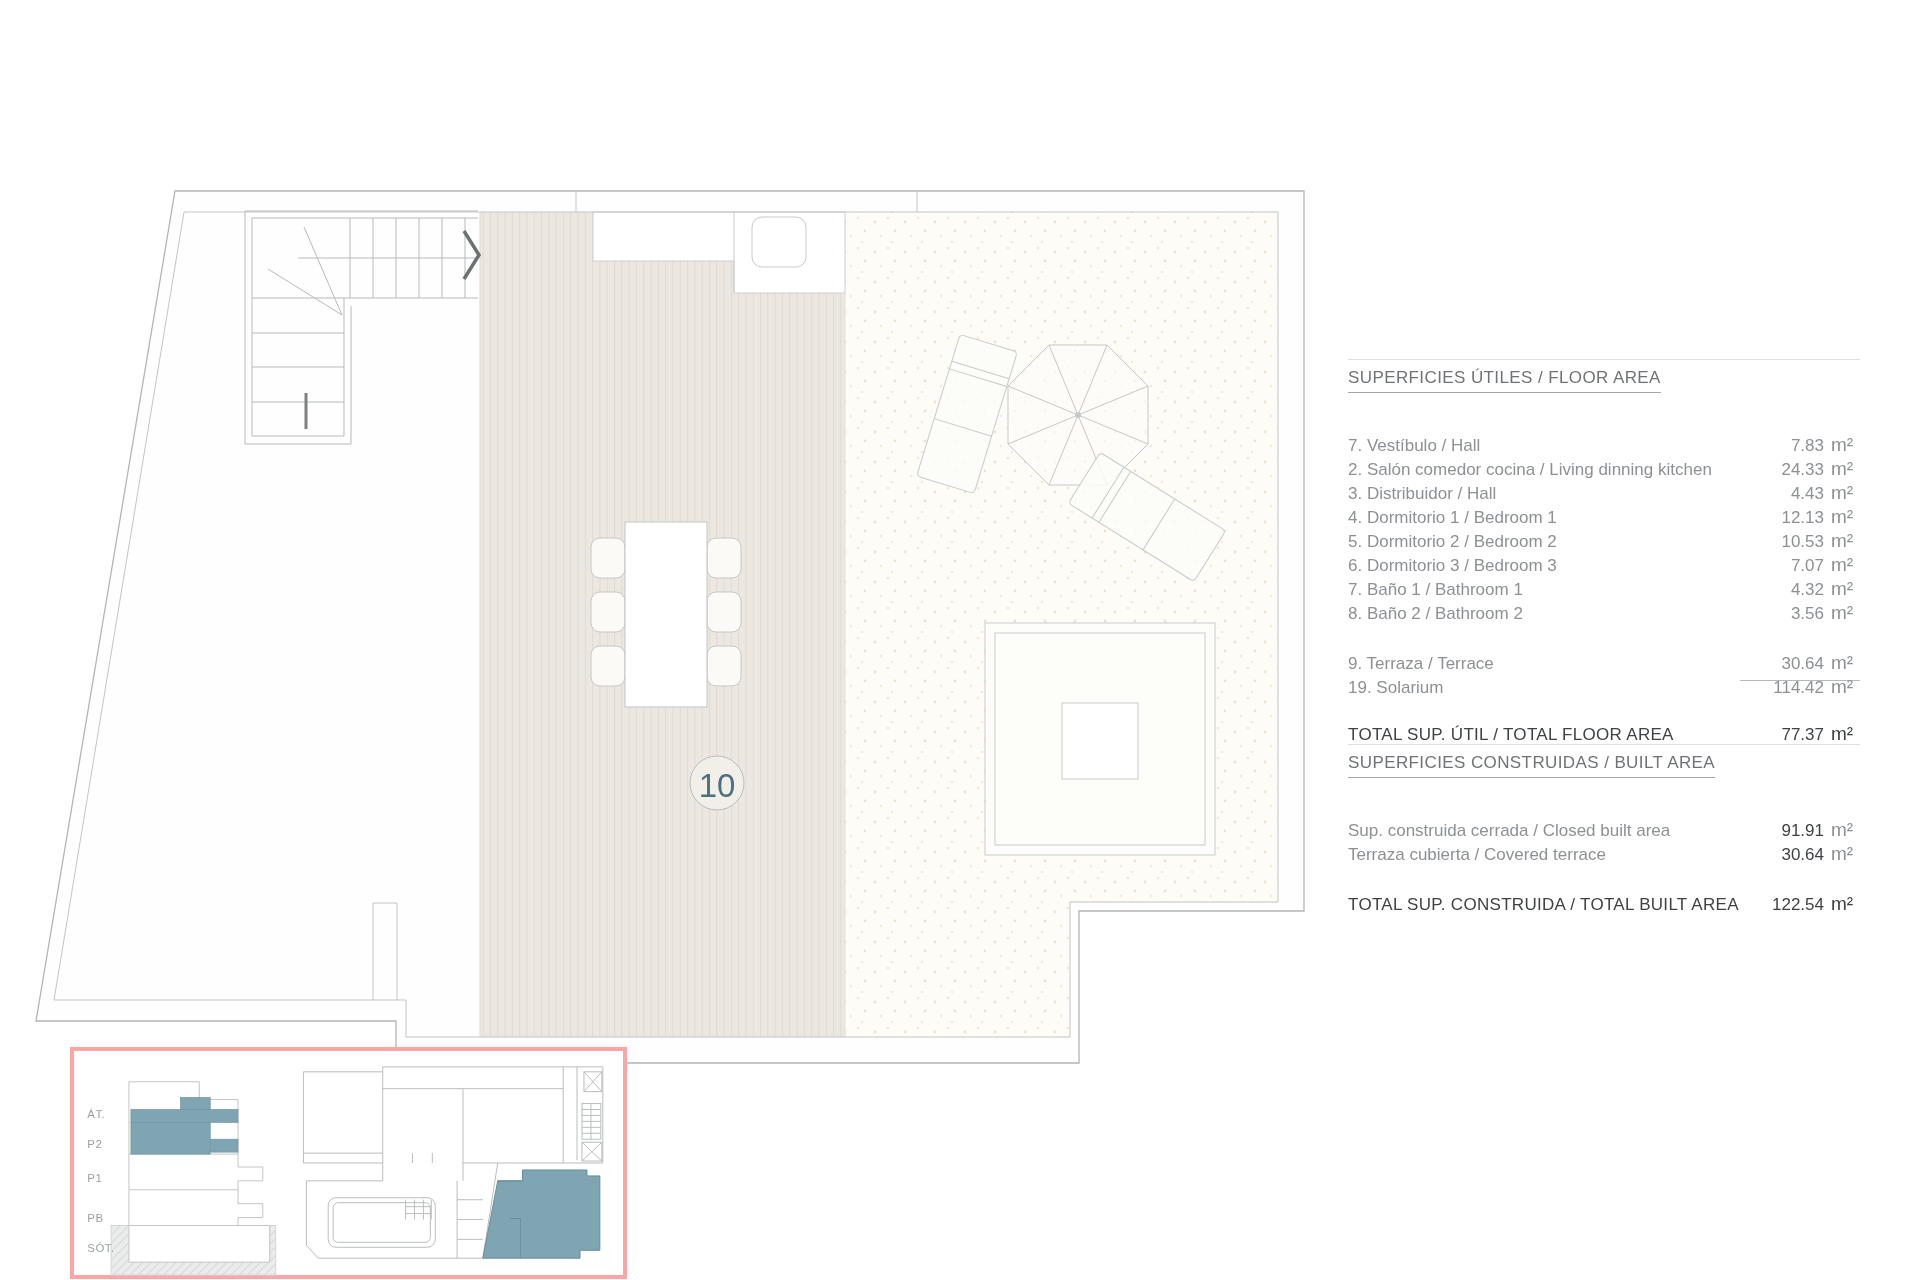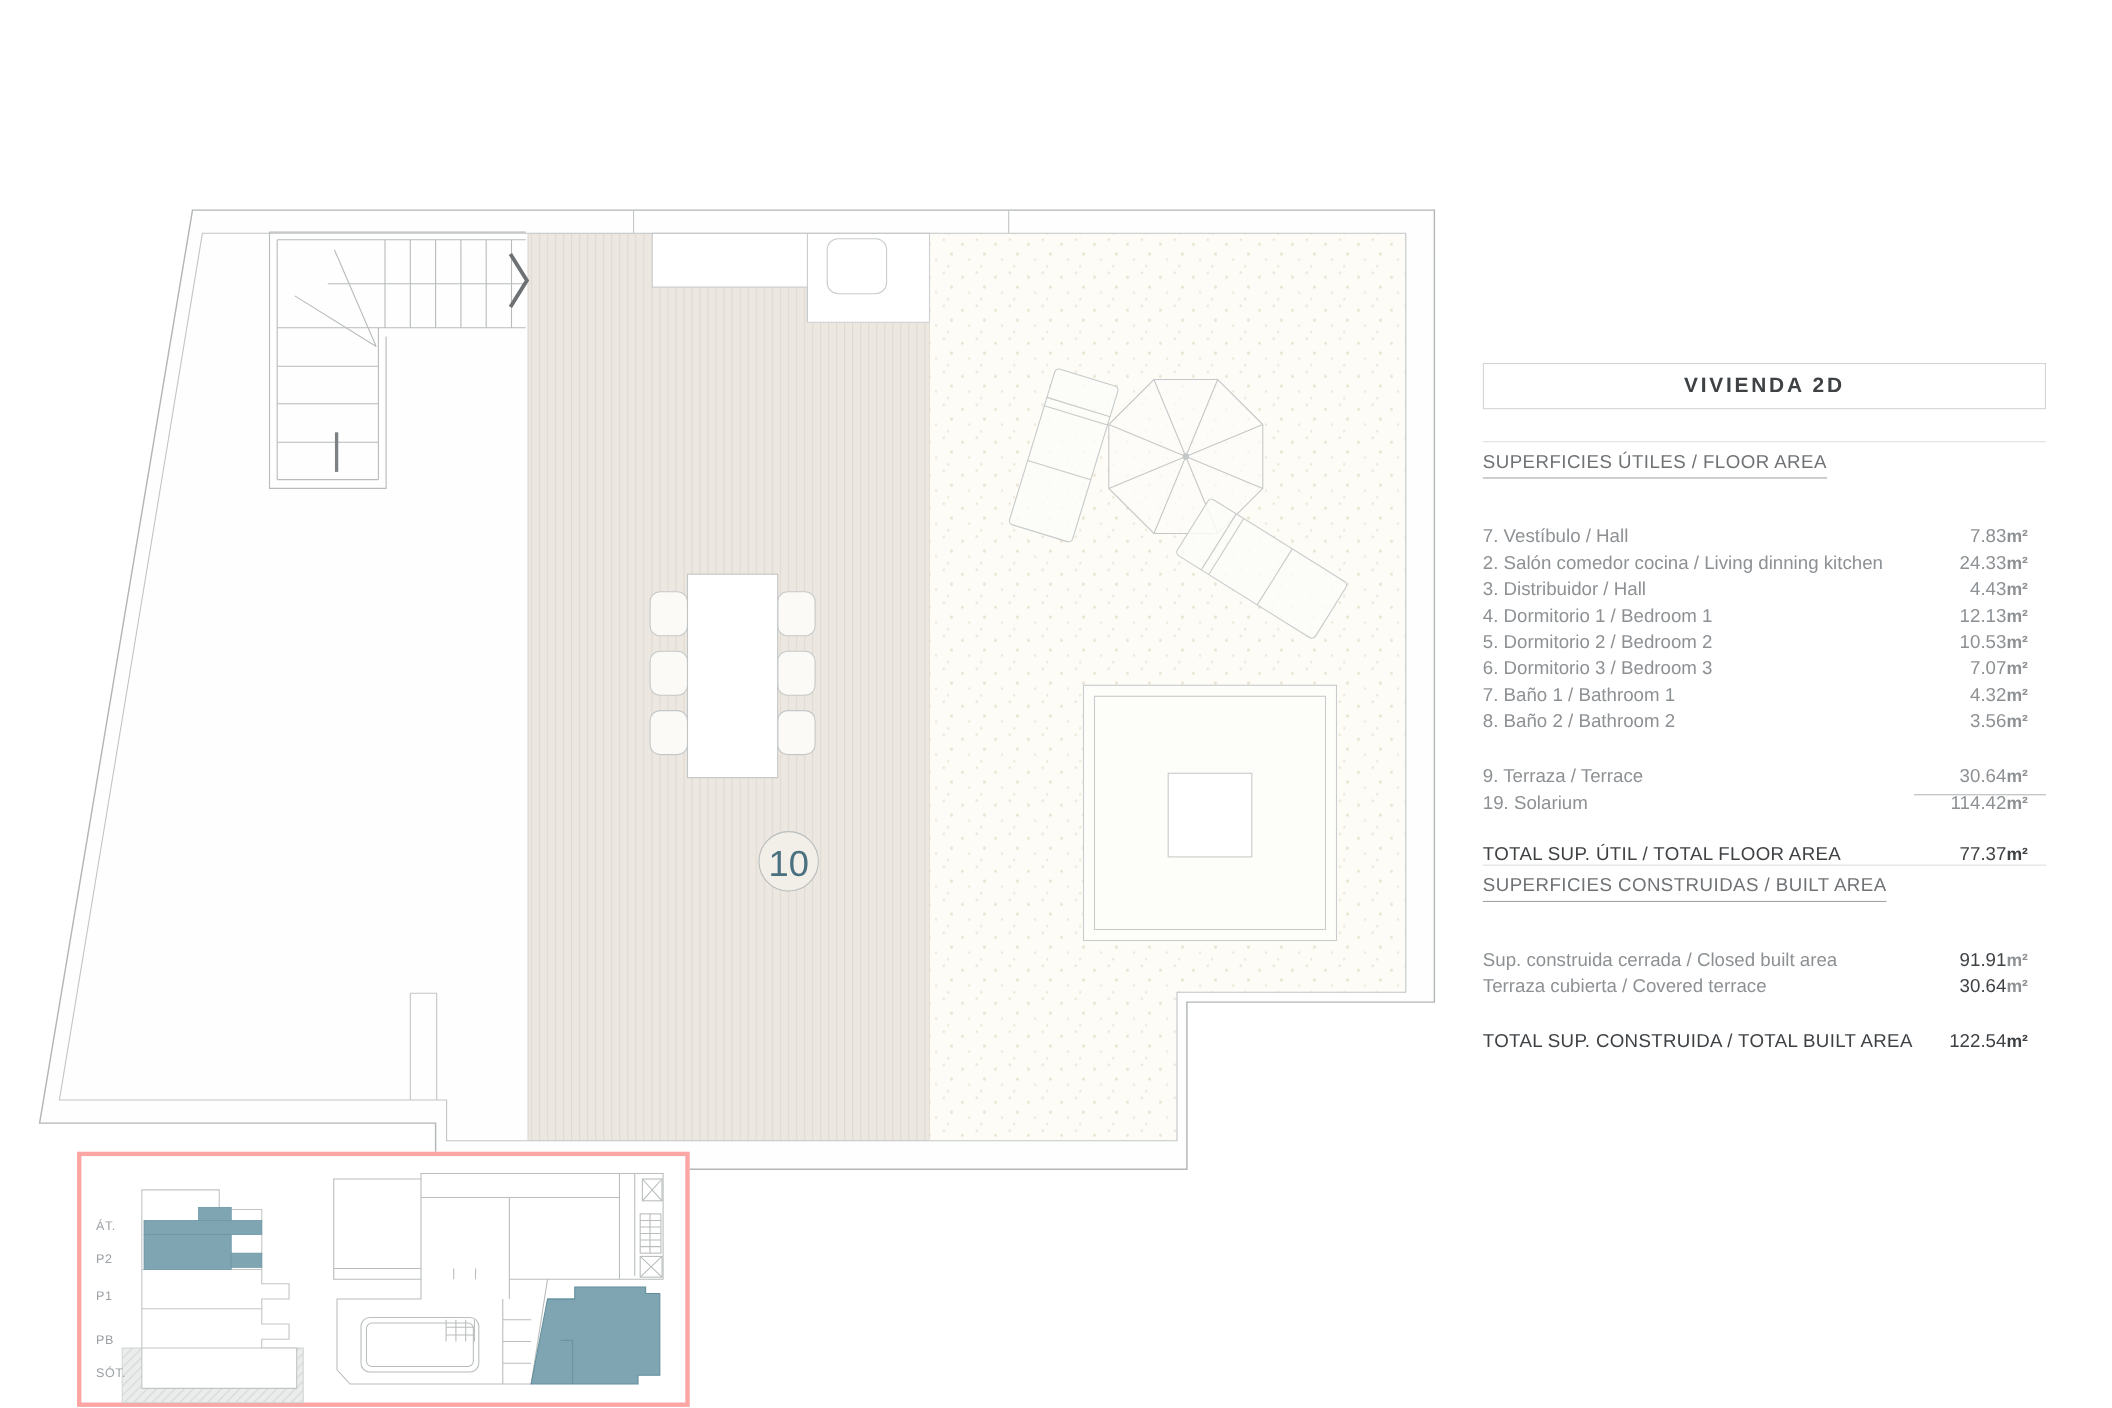--- a/index.html
+++ b/index.html
@@ -17,21 +17,21 @@
   
   .panel{position:absolute;left:1348px;top:330px;width:512px;color:#8d9194;font-size:17px;}
   .panel-title{height:40px;border:1px solid #d2d5d7;background:#fff;display:flex;align-items:center;justify-content:center;
                font-size:19px;font-weight:bold;letter-spacing:2.5px;color:#3e4245;}
   .panel-sec{margin-top:29px;border-top:1px solid #dddfe0;padding-top:8px;}
   .sec-head{display:inline-block;color:#6f7376;letter-spacing:.4px;border-bottom:1.5px solid #a4a7a9;
             padding-bottom:4px;margin-bottom:7px;white-space:nowrap;}
   .row{display:flex;align-items:baseline;height:24px;}
   .row .lbl{flex:1;white-space:nowrap;overflow:hidden;}
   .row .val{width:70px;text-align:right;margin-top:36px;}
-  .row .unit{width:36px;text-align:left;font-size:16px;font-weight:bold;}
+  .row .unit{width:36px;text-align:center;font-size:19px;}
   .gap-lg{height:26px;} .gap-md{height:14px;}
   .total-line{width:120px;border-top:1px solid #b6b9ba;margin-left:392px;margin-bottom:8px;}
   .total-row{color:#3f4245;height:26px;}
   .total-row .lbl{letter-spacing:.3px;}
   .val-dark{color:#3f4245;}
 
   
   .plan-wrap{position:absolute;left:30px;top:155px;width:1290px;height:910px;}
 
   
@@ -132,21 +132,20 @@
     </g>
 
     <g>
       <circle cx="687" cy="628" r="27" fill="#f2efe9" stroke="#b9bdbd"></circle>
       <text x="687" y="630" text-anchor="middle" dominant-baseline="central" font-size="33" fill="#4b7080">10</text>
     </g>
   </svg>
   </div>
 
   <div class="panel">
-    <div class="panel-title">VIVIENDA 2D</div>
 
     <div class="panel-sec">
       <span class="sec-head">SUPERFICIES ÚTILES / FLOOR AREA</span>
 
       <div class="row">
           <span class="lbl">7. Vestíbulo / Hall</span>
           <span class="val">7.83</span>
           <span class="unit">m²</span>
         </div>
       <div class="row">

